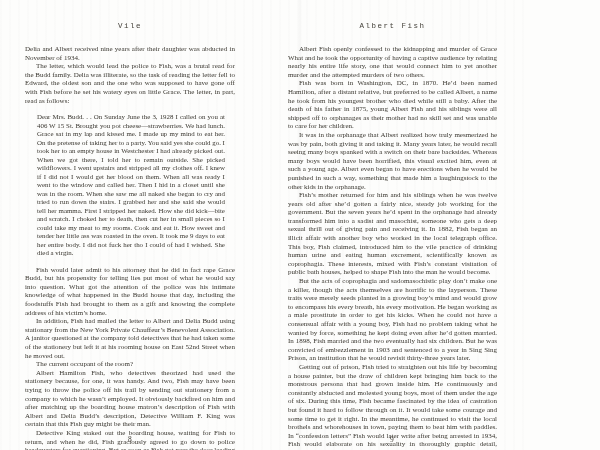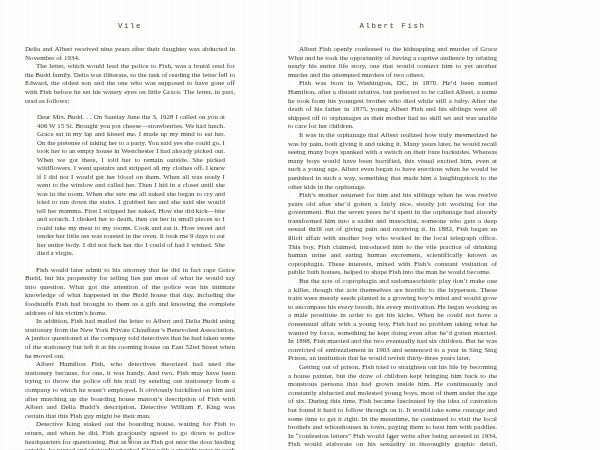--- a/index.html
+++ b/index.html
@@ -84,20 +84,21 @@
 <div class="spread">
 
   <div class="page left">
     <div class="running-head">Vile</div>
     <div class="body-text">
       <p class="no-indent">Delia and Albert received nine years after their daughter was abducted in November of 1934.</p>
       <p>The letter, which would lead the police to Fish, was a brutal read for the Budd family. Delia was illiterate, so the task of reading the letter fell to Edward, the oldest son and the one who was supposed to have gone off with Fish before he set his watery eyes on little Grace. The letter, in part, read as follows:</p>
       <blockquote class="letter">Dear Mrs. Budd. . . On Sunday June the 3, 1928 I called on you at 406 W 15 St. Brought you pot cheese—strawberries. We had lunch. Grace sat in my lap and kissed me. I made up my mind to eat her. On the pretense of taking her to a party. You said yes she could go. I took her to an empty house in Westchester I had already picked out. When we got there, I told her to remain outside. She picked wildflowers. I went upstairs and stripped all my clothes off. I knew if I did not I would get her blood on them. When all was ready I went to the window and called her. Then I hid in a closet until she was in the room. When she saw me all naked she began to cry and tried to run down the stairs. I grabbed her and she said she would tell her mamma. First I stripped her naked. How she did kick—bite and scratch. I choked her to death, then cut her in small pieces so I could take my meat to my rooms. Cook and eat it. How sweet and tender her little ass was roasted in the oven. It took me 9 days to eat her entire body. I did not fuck her tho I could of had I wished. She died a virgin.</blockquote>
       <p>Fish would later admit to his attorney that he did in fact rape Grace Budd, but his propensity for telling lies put most of what he would say into question. What got the attention of the police was his intimate knowledge of what happened in the Budd house that day, including the foodstuffs Fish had brought to them as a gift and knowing the complete address of his victim’s home.</p>
       <p>In addition, Fish had mailed the letter to Albert and Delia Budd using stationary from the New York Private Chauffeur’s Benevolent Association. A janitor questioned at the company told detectives that he had taken some of the stationery but left it at his rooming house on East 52nd Street when he moved out.</p>
+      <p>The current occupant of the room?</p>
       <p>Albert Hamilton Fish, who detectives theorized had used the stationery because, for one, it was handy. And two, Fish may have been trying to throw the police off his trail by sending out stationery from a company to which he wasn’t employed. It obviously backfired on him and after matching up the boarding house matron’s description of Fish with Albert and Delia Budd’s description, Detective William F. King was certain that this Fish guy might be their man.</p>
       <p>Detective King staked out the boarding house, waiting for Fish to return, and when he did, Fish graciously agreed to go down to police headquarters for questioning. But as soon as Fish got near the door leading outside, he turned and viciously attacked King with a straight razor in each hand. King quickly disarmed him, cuffed him, and took him down to the police station.</p>
     </div>
     <div class="folio">8</div>
   </div>
 
   <div class="gutter"></div>
 
   <div class="page right">
     <div class="running-head">Albert Fish</div>

